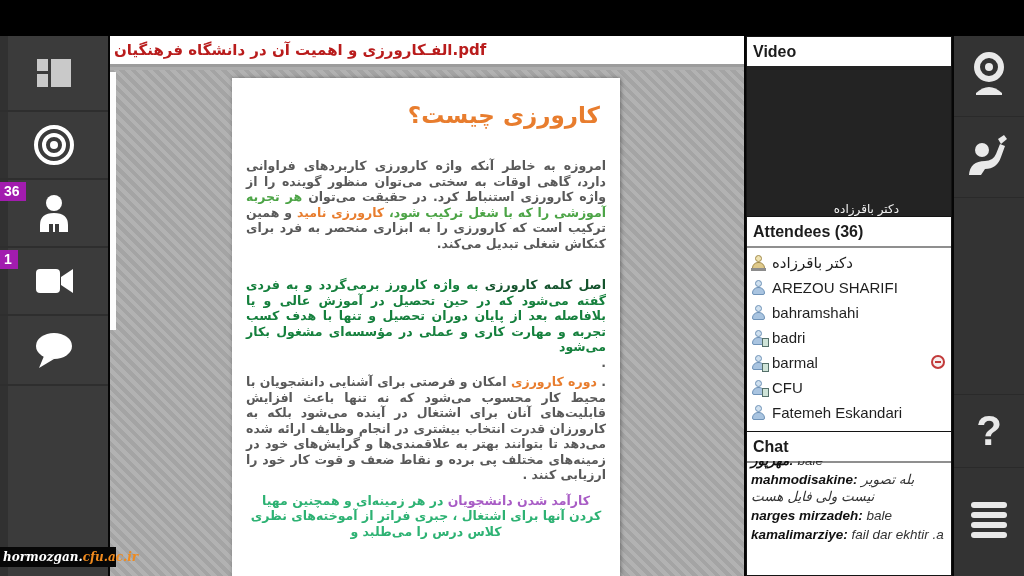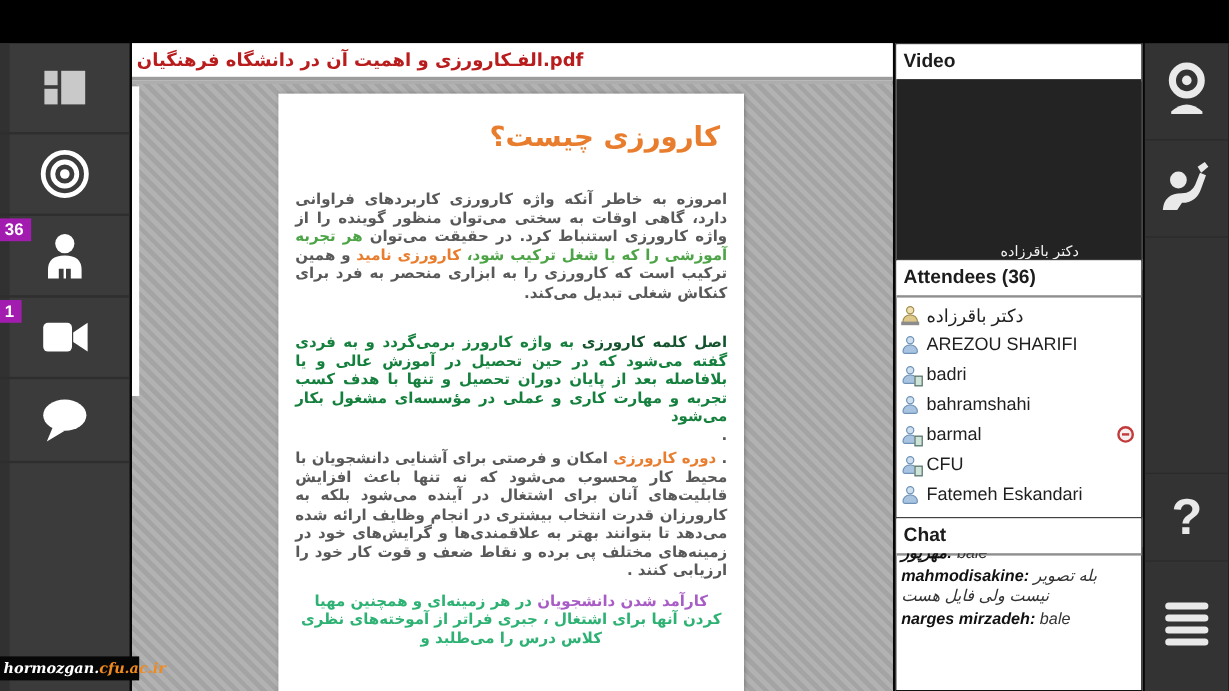--- a/index.html
+++ b/index.html
@@ -200,30 +200,30 @@
             <span class="p-icon">
               <span class="head"></span>
               <span class="bodyy"></span>
             </span>
             <span class="nm">AREZOU SHARIFI</span>
           </li>
           <li class="att-row">
             <span class="p-icon">
               <span class="head"></span>
               <span class="bodyy"></span>
+            </span>
+            <span class="nm">bahramshahi</span>
+          </li>
+          <li class="att-row">
+            <span class="p-icon">
+              <span class="head"></span>
+              <span class="bodyy"></span>
               <span class="dev-badge"></span>
             </span>
             <span class="nm">badri</span>
-          </li>
-          <li class="att-row">
-            <span class="p-icon">
-              <span class="head"></span>
-              <span class="bodyy"></span>
-            </span>
-            <span class="nm">bahramshahi</span>
           </li>
           <li class="att-row">
             <span class="p-icon">
               <span class="head"></span>
               <span class="bodyy"></span>
               <span class="dev-badge"></span>
             </span>
             <span class="nm">barmal</span>
             <span class="status-away"></span>
           </li>
@@ -246,20 +246,21 @@
     </div>
 
     <div class="panel panel-chat">
       <div class="panel-header">
         <span>Chat</span>
       </div>
       <div class="chat-body" id="chat-body">
           <div class="msg clipped"><b>مهرپور:</b><span> bale</span></div>
           <div class="msg"><b>mahmodisakine:</b><span> بله تصویر نیست ولی فایل هست</span></div>
           <div class="msg"><b>narges mirzadeh:</b><span> bale</span></div>
+          <div class="msg"><b>kamalimarziye:</b><span> fail dar ekhtir .a</span></div>
         </div>
     </div>
   </div>
 
   <div class="right-toolbar">
     <div class="rt-cell" style="height:80px">
       <span>
         <svg width="46" height="46" viewBox="0 0 46 46">
           <circle cx="23" cy="16" r="12" fill="none" stroke="#e9e9e9" stroke-width="6"></circle>
           <circle cx="23" cy="16" r="4" fill="#e9e9e9"></circle>

